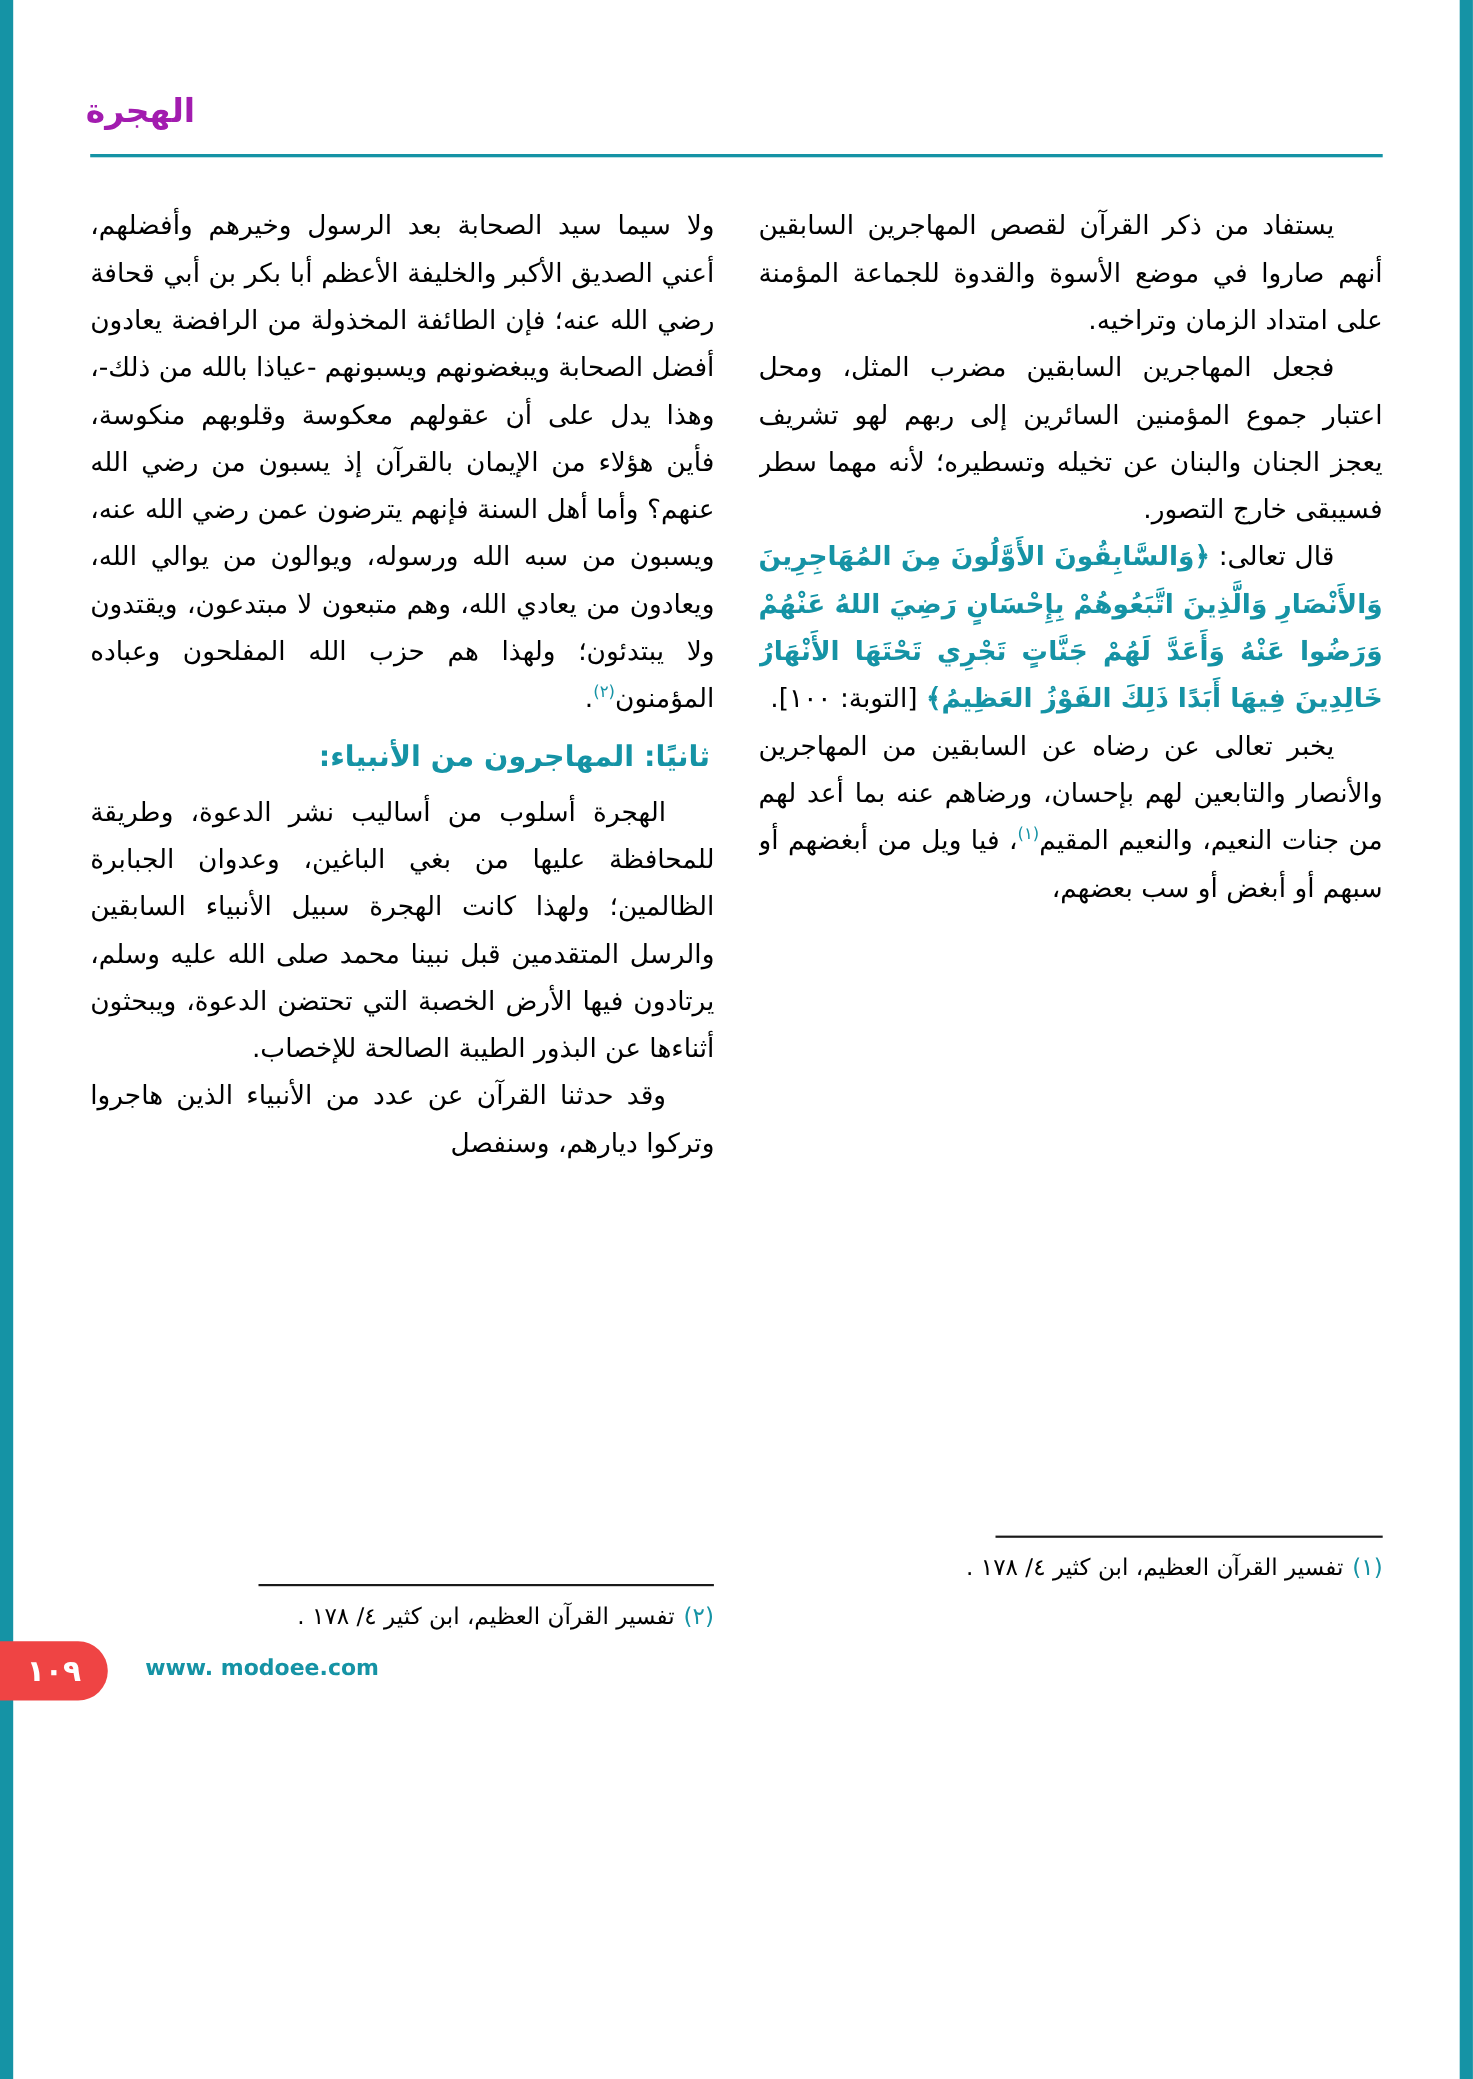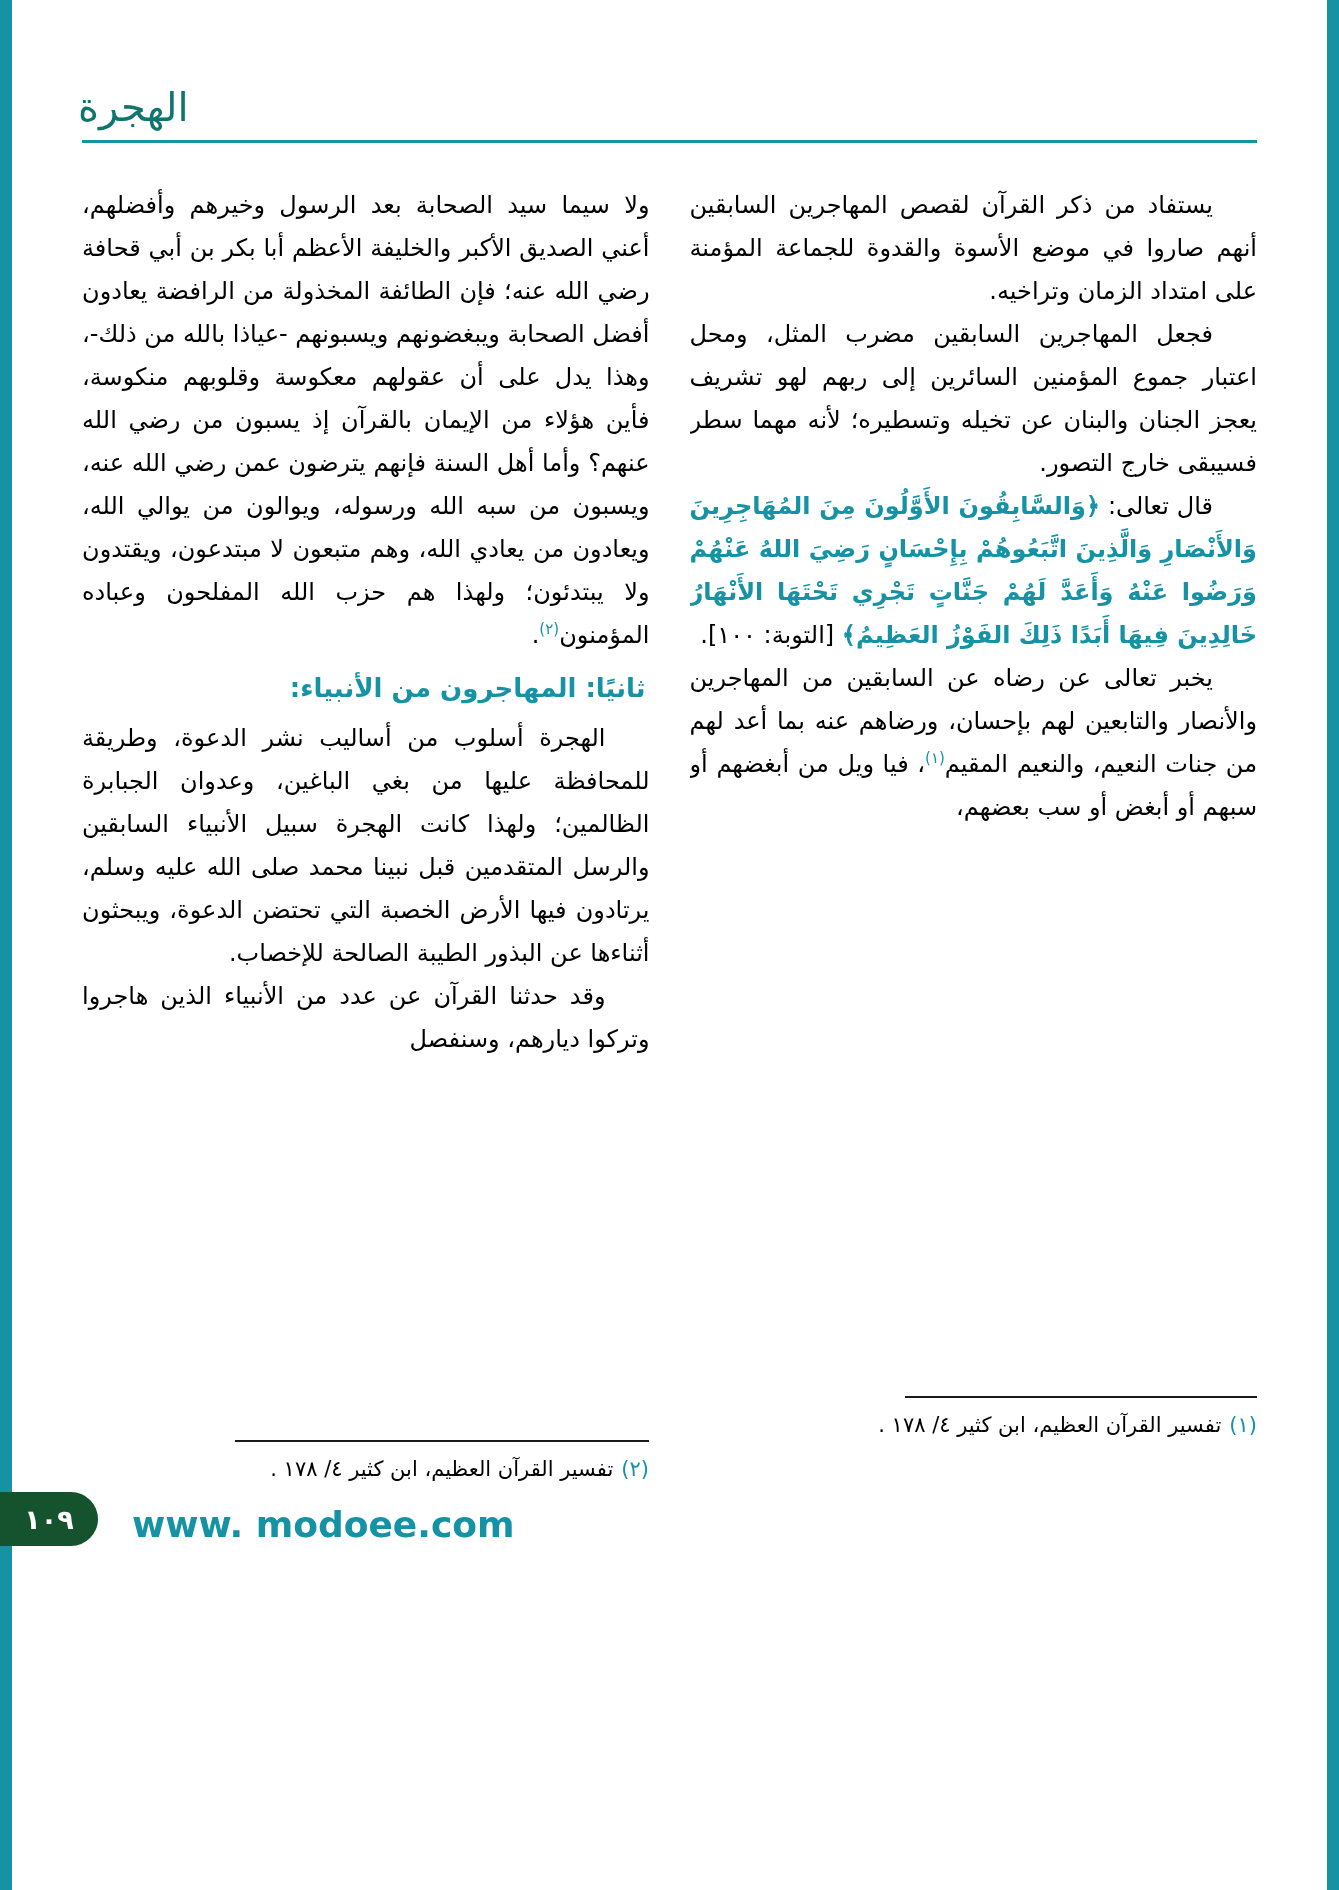--- a/index.html
+++ b/index.html
@@ -5,21 +5,21 @@
   * { margin:0; padding:0; box-sizing:border-box; }
   html,body { width:1339px; height:1890px; }
   body { background:#ffffff; font-family:"DejaVu Sans", sans-serif; color:#111; position:relative; }
 
   .page { position:absolute; inset:0; background:#fff; overflow:hidden; direction:rtl; }
 
   .edge-bar { position:absolute; top:0; bottom:0; width:12px; background:#1593a5; }
   .edge-bar.left-bar  { left:0; }
   .edge-bar.right-bar { right:0; }
 
-  .ornament { position:absolute; top:84px; left:78px; color:#0f766e; font-size:40px; font-weight:normal; direction:rtl; }
+  .ornament { position:absolute; top:84px; left:78px; color:#a21caf; font-size:30px; font-weight:bold; direction:rtl; }
   .header-rule { position:absolute; top:140px; left:82px; width:1175px; height:3px; background:#1593a5; }
 
   .content { position:absolute; top:184px; left:82px; width:1175px; height:1200px; direction:rtl; display:flex; gap:40px; }
   .column { flex:1 1 0; overflow:hidden; }
 
   .heading { font-size:27px; font-weight:bold; line-height:46px; text-align:justify; color:#000; margin-bottom:4px; }
   .heading .num { color:#1593a5; margin-left:10px; }
 
   .para { font-size:24px; line-height:43px; text-indent:44px; color:#000; text-align:justify; }
   .para.cont { text-indent:0; }
@@ -32,24 +32,24 @@
   .fn-ref { color:#1593a5; font-size:15px; vertical-align:super; line-height:0; }
 
   .footnote { position:absolute; width:567px; direction:rtl; font-size:21px; line-height:30px; text-align:right; color:#000; }
   .footnote .rule { height:2px; background:#1a1a1a; margin-bottom:12px; }
   .footnote.fn-right { top:1396px; right:82px; }
   .footnote.fn-right .rule { width:352px; }
   .footnote.fn-left { top:1440px; left:82px;text-align:right; }
   .footnote.fn-left .rule { width:414px; }
   .fn-marker { color:#1593a5; margin-left:8px; }
 
-  .footer-pill { position:absolute; left:0; top:1492px; width:98px; height:54px; background:#14532d;
+  .footer-pill { position:absolute; left:0; top:1492px; width:98px; height:54px; background:#ef4444;
                  border-radius:0 27px 27px 0; color:#fff; display:flex; align-items:center; justify-content:center;
                  font-size:27px; font-weight:bold; direction:rtl; }
-  .footer-site { position:absolute; left:132px; top:1504px; color:#1593a5; font-size:36px; font-weight:bold; direction:ltr; }
+  .footer-site { position:absolute; left:132px; top:1504px; color:#1593a5; font-size:20px; font-weight:bold; direction:ltr; }
 </style>
 </head>
 <body>
 
 <div class="page">
 
   <div class="edge-bar left-bar"></div>
   <div class="edge-bar right-bar"></div>
 
   <div class="ornament">الهجرة</div>

